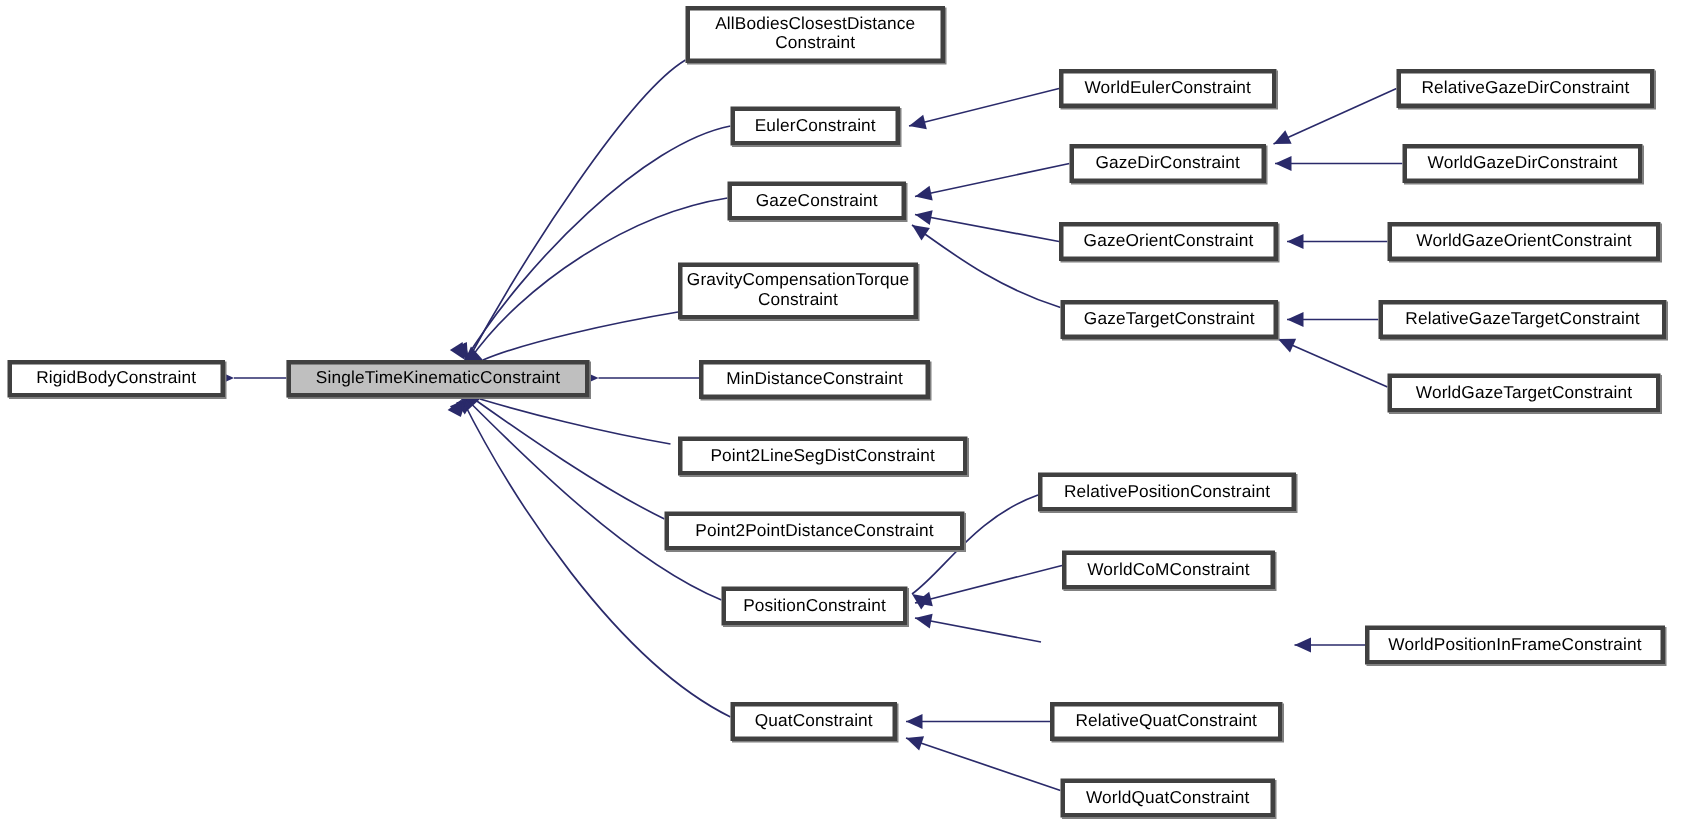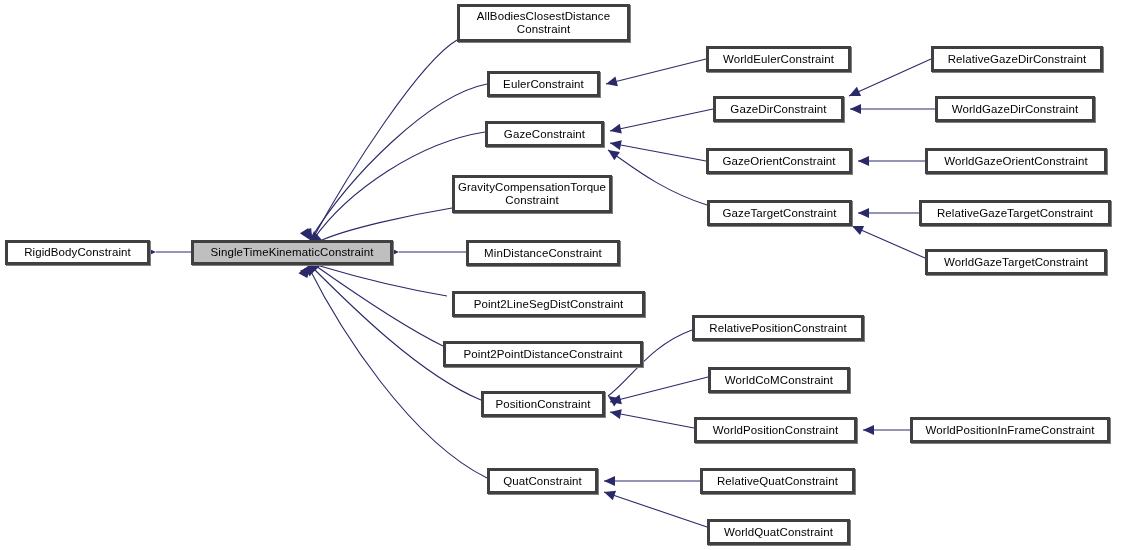--- a/index.html
+++ b/index.html
@@ -113,21 +113,20 @@
     <div class="node" style="left: 452px; top: 291px; width: 193px; height: 26px;">Point2LineSegDistConstraint</div>
     <div class="node" style="left: 443px; top: 341px; width: 200px; height: 26px;">Point2PointDistanceConstraint</div>
     <div class="node" style="left: 481px; top: 391px; width: 124px; height: 26px;">PositionConstraint</div>
     <div class="node" style="left: 487px; top: 468px; width: 111px; height: 26px;">QuatConstraint</div>
     <div class="node" style="left: 706px; top: 46px; width: 145px; height: 26px;">WorldEulerConstraint</div>
     <div class="node" style="left: 713px; top: 96px; width: 131px; height: 26px;">GazeDirConstraint</div>
     <div class="node" style="left: 706px; top: 148px; width: 146px; height: 26px;">GazeOrientConstraint</div>
     <div class="node" style="left: 707px; top: 200px; width: 145px; height: 26px;">GazeTargetConstraint</div>
     <div class="node" style="left: 692px; top: 315px; width: 172px; height: 26px;">RelativePositionConstraint</div>
     <div class="node" style="left: 708px; top: 367px; width: 142px; height: 26px;">WorldCoMConstraint</div>
-    <div class="node" style="left: 694px; top: 417px; width: 163px; height: 26px;">WorldPositionConstraint</div>
     <div class="node" style="left: 700px; top: 468px; width: 155px; height: 26px;">RelativeQuatConstraint</div>
     <div class="node" style="left: 707px; top: 519px; width: 143px; height: 26px;">WorldQuatConstraint</div>
     <div class="node" style="left: 931px; top: 46px; width: 172px; height: 26px;">RelativeGazeDirConstraint</div>
     <div class="node" style="left: 935px; top: 96px; width: 160px; height: 26px;">WorldGazeDirConstraint</div>
     <div class="node" style="left: 925px; top: 148px; width: 182px; height: 26px;">WorldGazeOrientConstraint</div>
     <div class="node" style="left: 919px; top: 200px; width: 192px; height: 26px;">RelativeGazeTargetConstraint</div>
     <div class="node" style="left: 925px; top: 249px; width: 182px; height: 26px;">WorldGazeTargetConstraint</div>
     <div class="node" style="left: 910px; top: 417px; width: 200px; height: 26px;">WorldPositionInFrameConstraint</div>
   </div>
 

